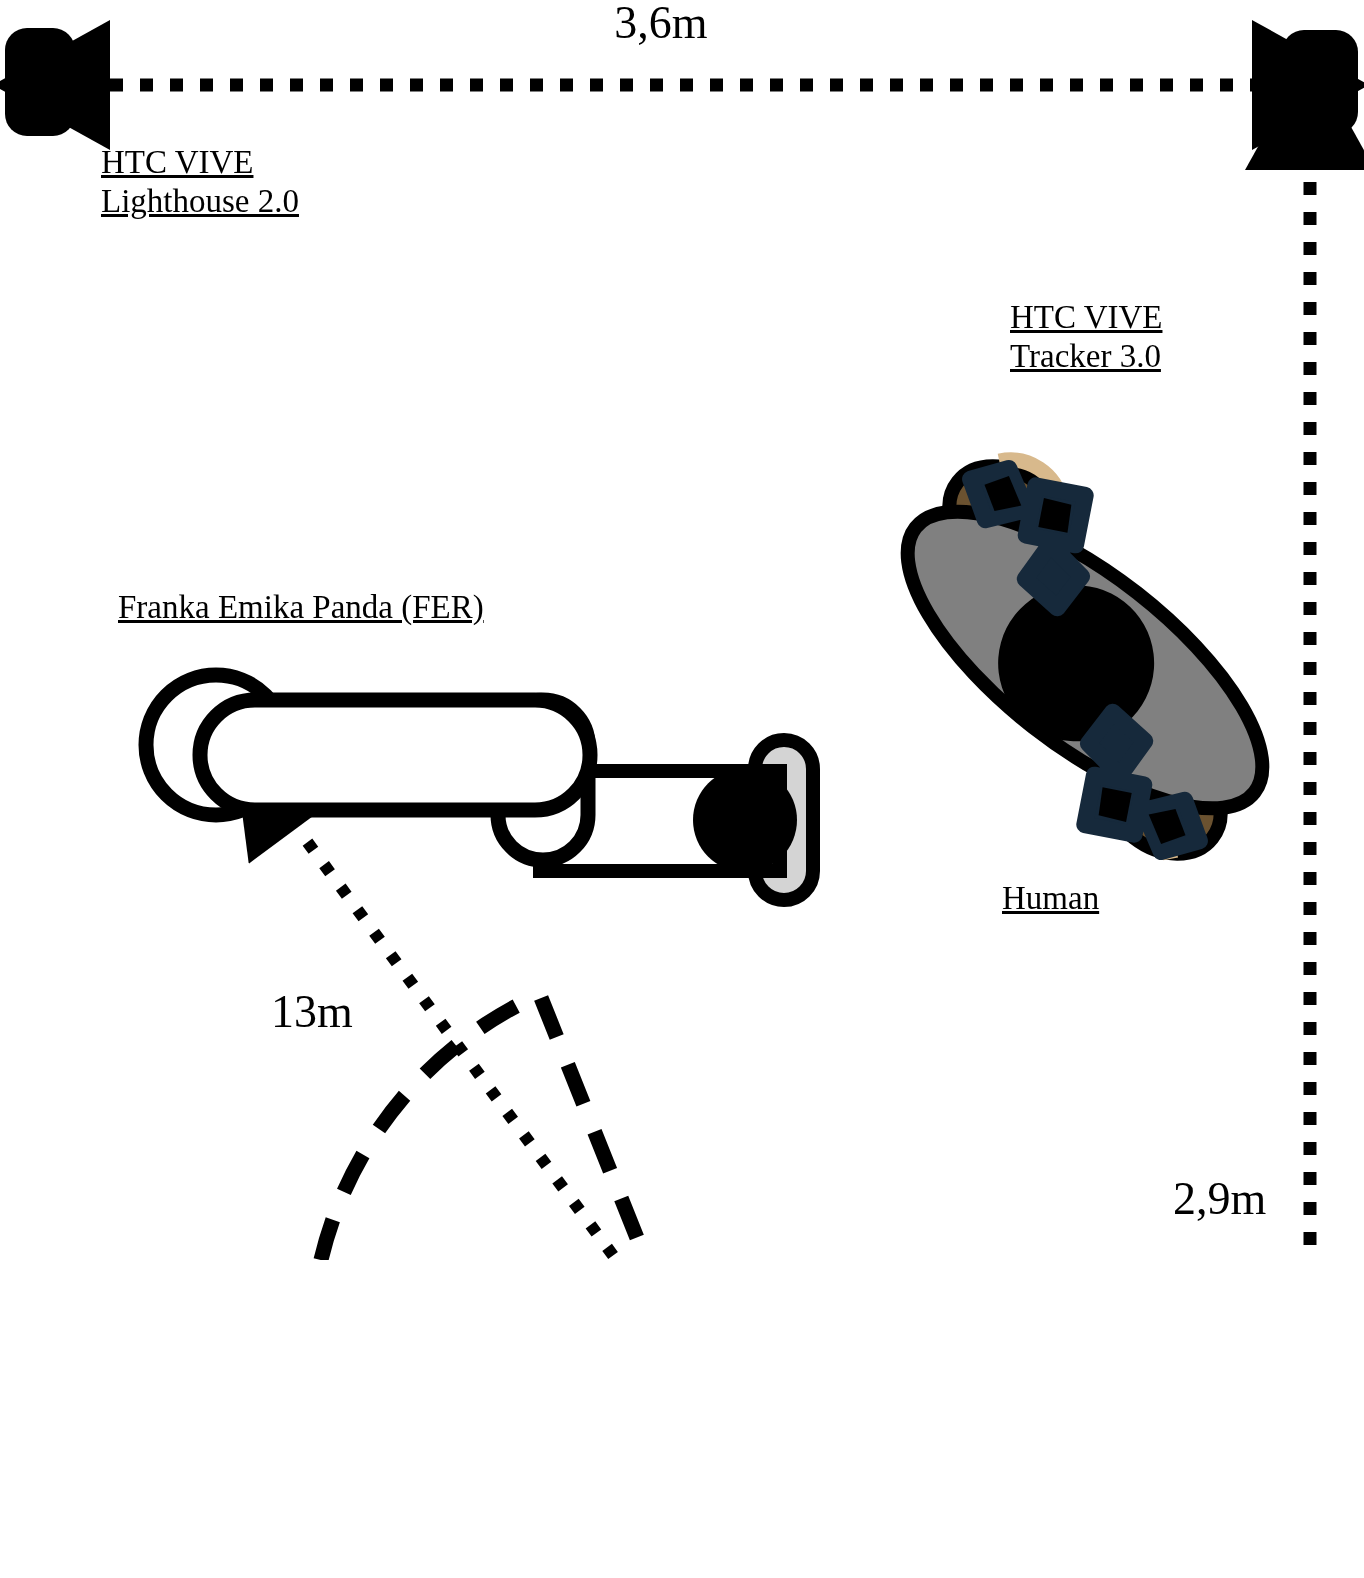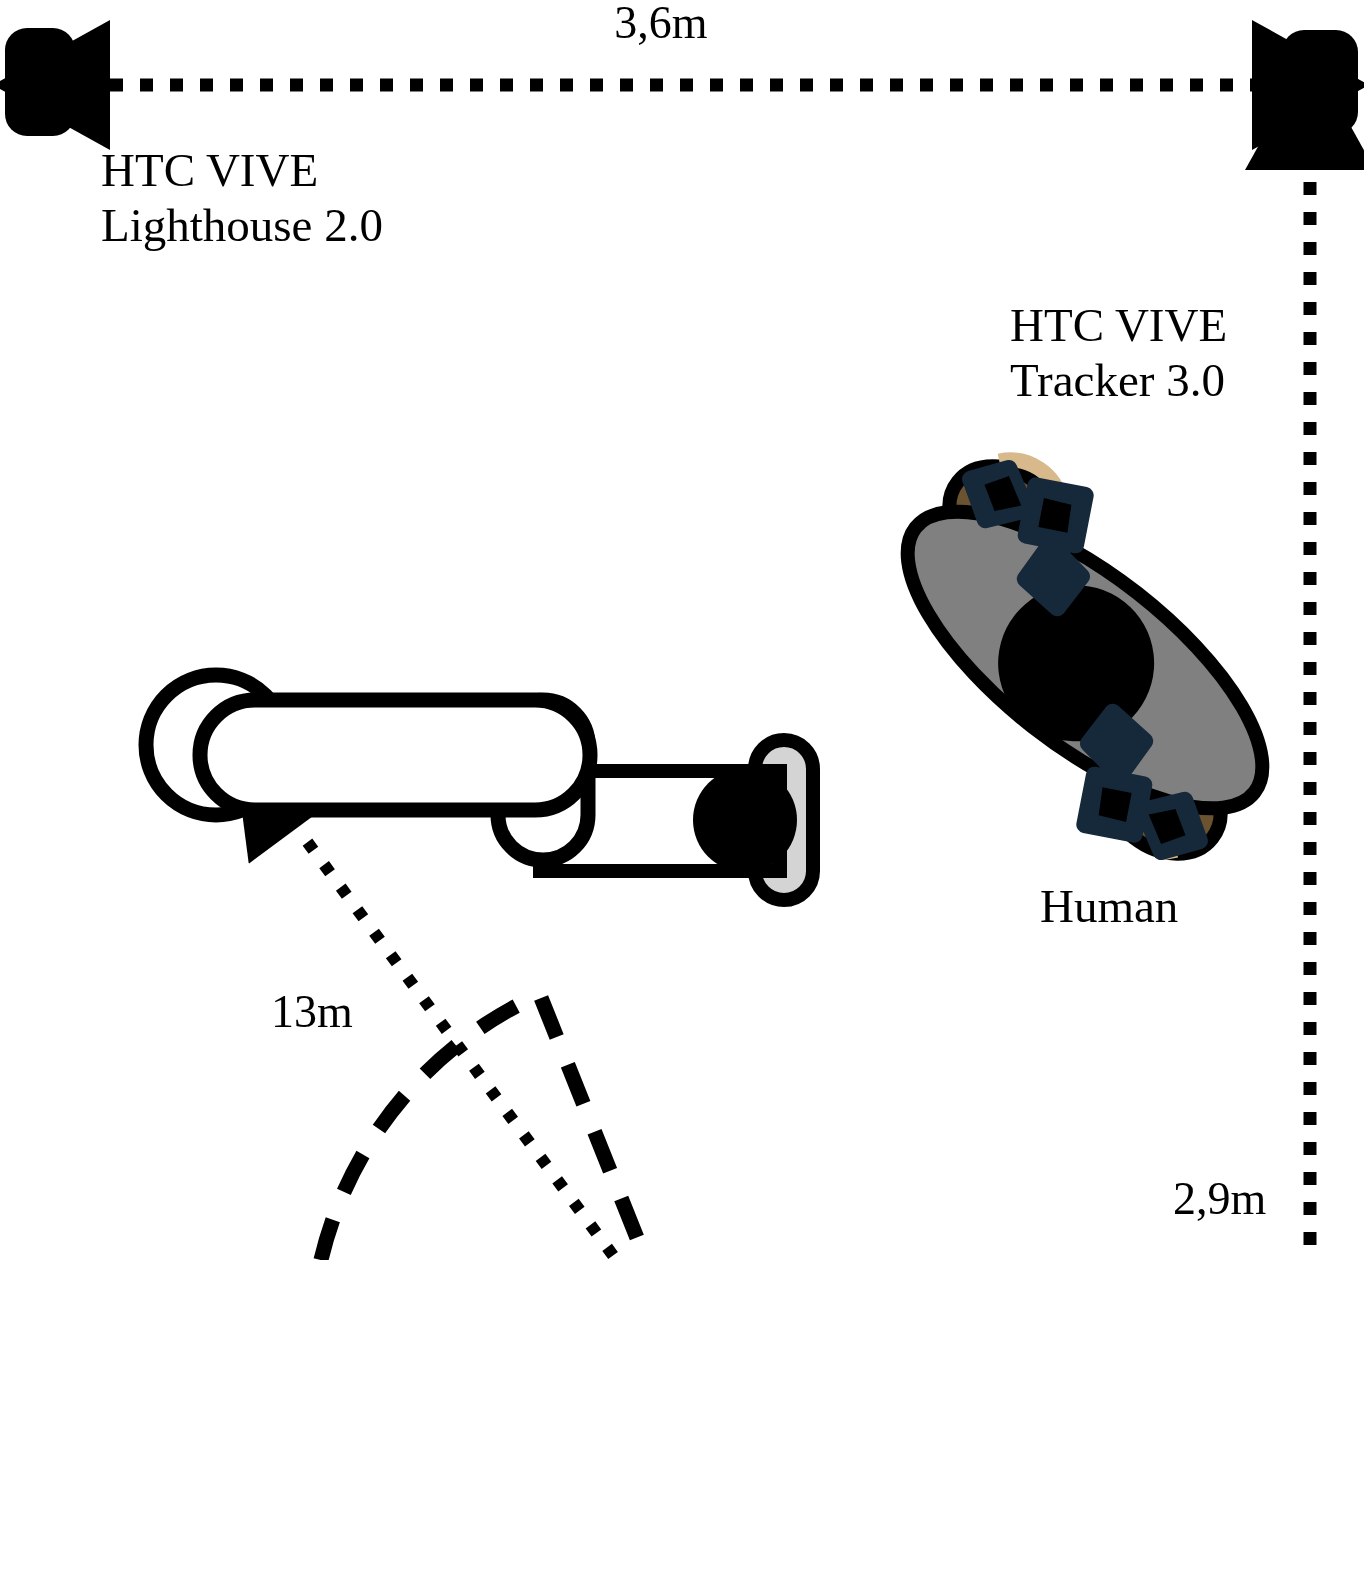--- a/index.html
+++ b/index.html
@@ -24,21 +24,21 @@
   }
   .lbl {
     position: absolute;
     color: #000000;
     font-family: "Liberation Serif", "DejaVu Serif", serif;
     line-height: 1.18;
     white-space: pre;
     user-select: none;
   }
   .dim-lbl { font-size: 46px; text-align: center; }
-  .dev-lbl { font-size: 47px; }
+  .dev-lbl { font-size: 33px; text-decoration: underline; }
   .center { text-align: center; }
 </style>
 </head>
 <body>
 
 <div id="scene">
 
   <svg width="1364" height="1578" viewBox="0 0 1364 1578">
 
     <defs>
@@ -149,17 +149,18 @@
   <div class="lbl dim-lbl" style="left:1173px; top:1130px;margin-top:42px;">2,9m</div>
 
   <div class="lbl dim-lbl" style="left:271px; top:985px;">13m</div>
 
   <div class="lbl dev-lbl" style="left:101px; top:143px;">HTC VIVE
 Lighthouse 2.0</div>
 
   <div class="lbl dev-lbl" style="left:1010px; top:298px;">HTC VIVE
 Tracker 3.0</div>
 
+  <div class="lbl dev-lbl" style="left:118px; top:588px;">Franka Emika Panda (FER)</div>
 
-  <div class="lbl dev-lbl" style="left:1002px; top:879px;margin-left:38px;">Human</div>
+  <div class="lbl dev-lbl" style="left:1002px; top:879px;">Human</div>
 
 
 </div>
 
 </body></html>

